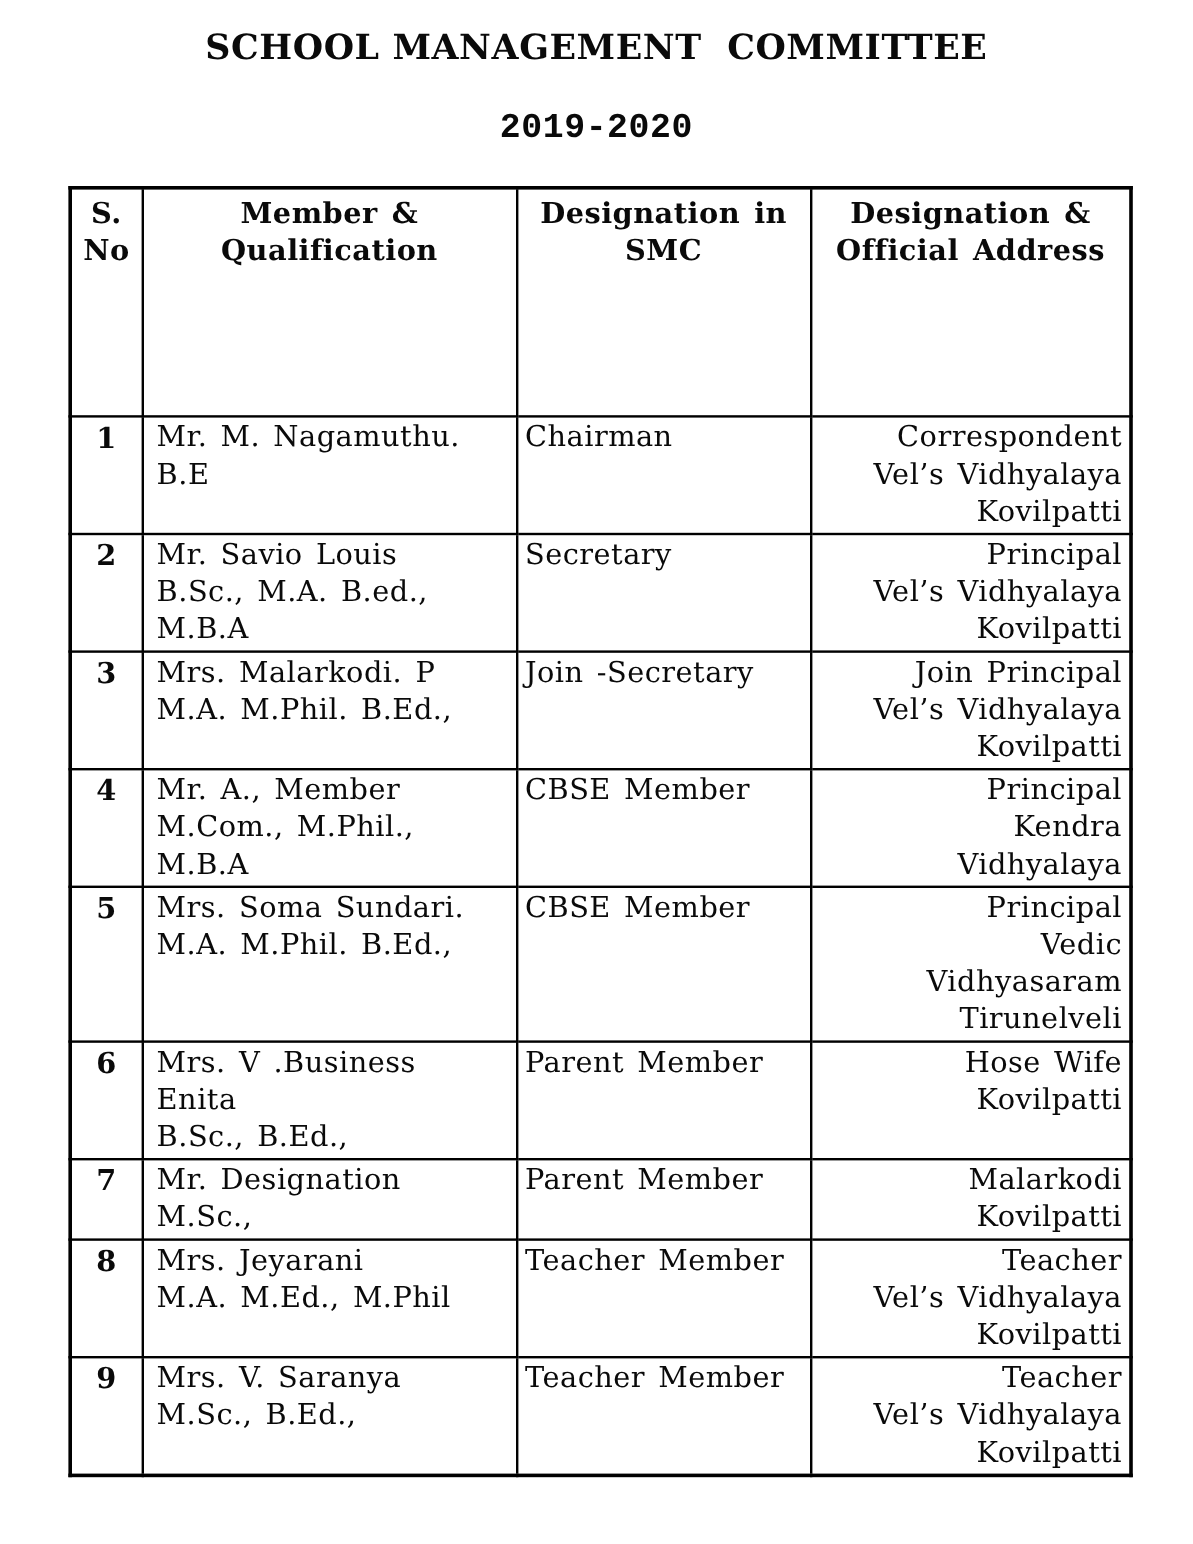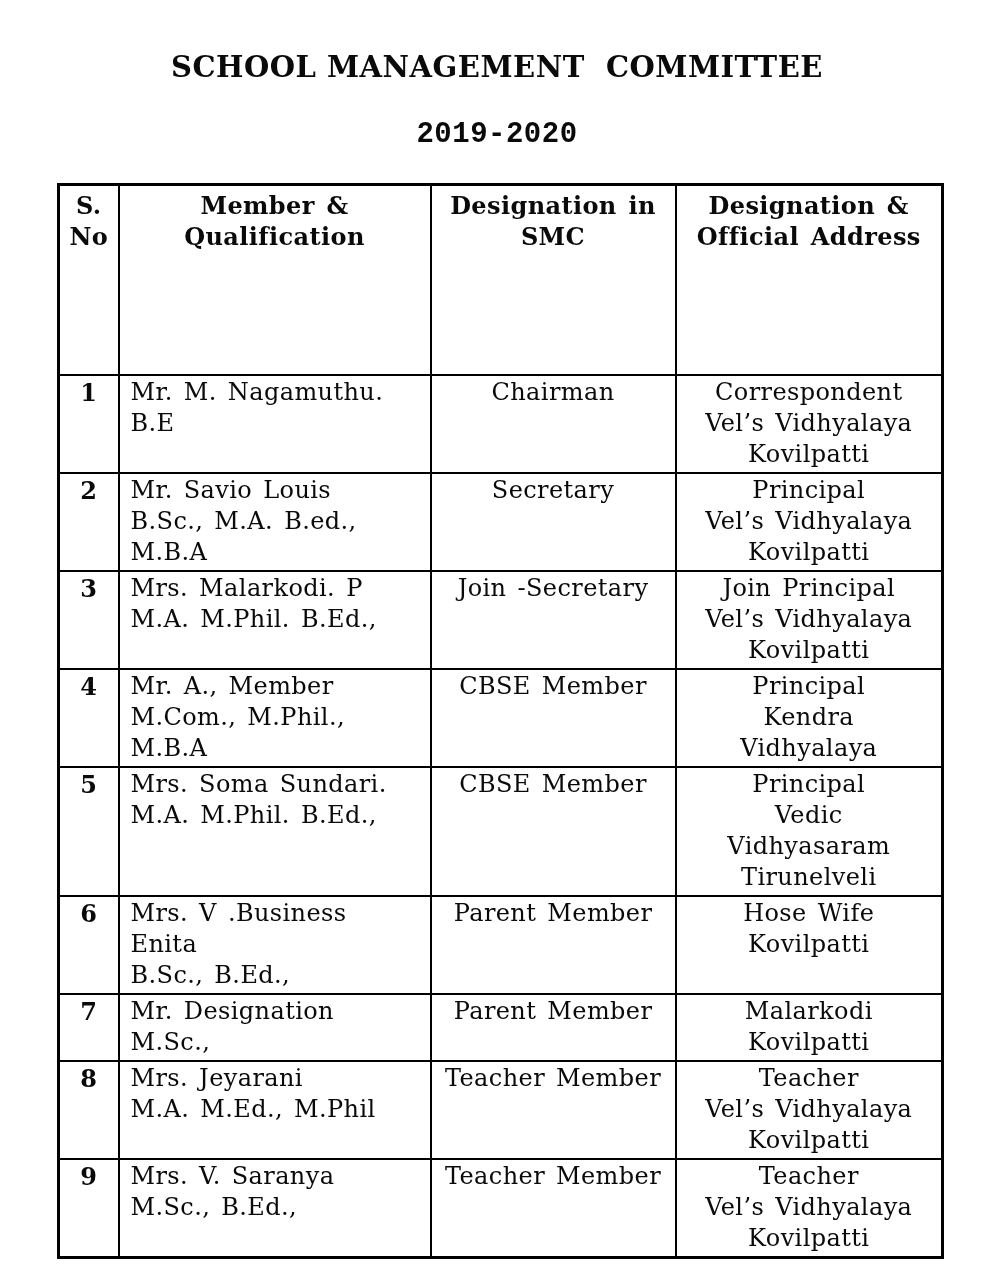--- a/index.html
+++ b/index.html
@@ -15,21 +15,21 @@
     font-family: "DejaVu Serif", serif;
     color: #0a0a0a;
   }
   .page {
     width: 994px;
     height: 1287px;
     position: relative;
   }
   .title {
     margin: 0;
-    padding-top: 50px;
+    padding-top: 22px;
     text-align: center;
     font-size: 29px;
     line-height: 34px;
     font-weight: bold;
     letter-spacing: 0.5px;
     white-space: pre-wrap; 
   }
   .subtitle {
     margin: 34px 0 0 0;
     text-align: center;
@@ -65,25 +65,25 @@
   td.col-no {
     text-align: center;
     font-weight: bold;
   }
   td.col-member {
     text-align: left;
     padding-left: 11px;
     white-space: pre-line;
   }
   td.col-desig {
-    text-align: center;
+    text-align: left;
     border-radius: 20px;
   }
   td.col-addr {
-    text-align: center;
+    text-align: right;
     white-space: pre-line;
   }
 </style>
 </head>
 <body>
 
 <div class="page">
   <h1 class="title">SCHOOL MANAGEMENT  COMMITTEE</h1>
   <h2 class="subtitle">2019-2020</h2>
 

